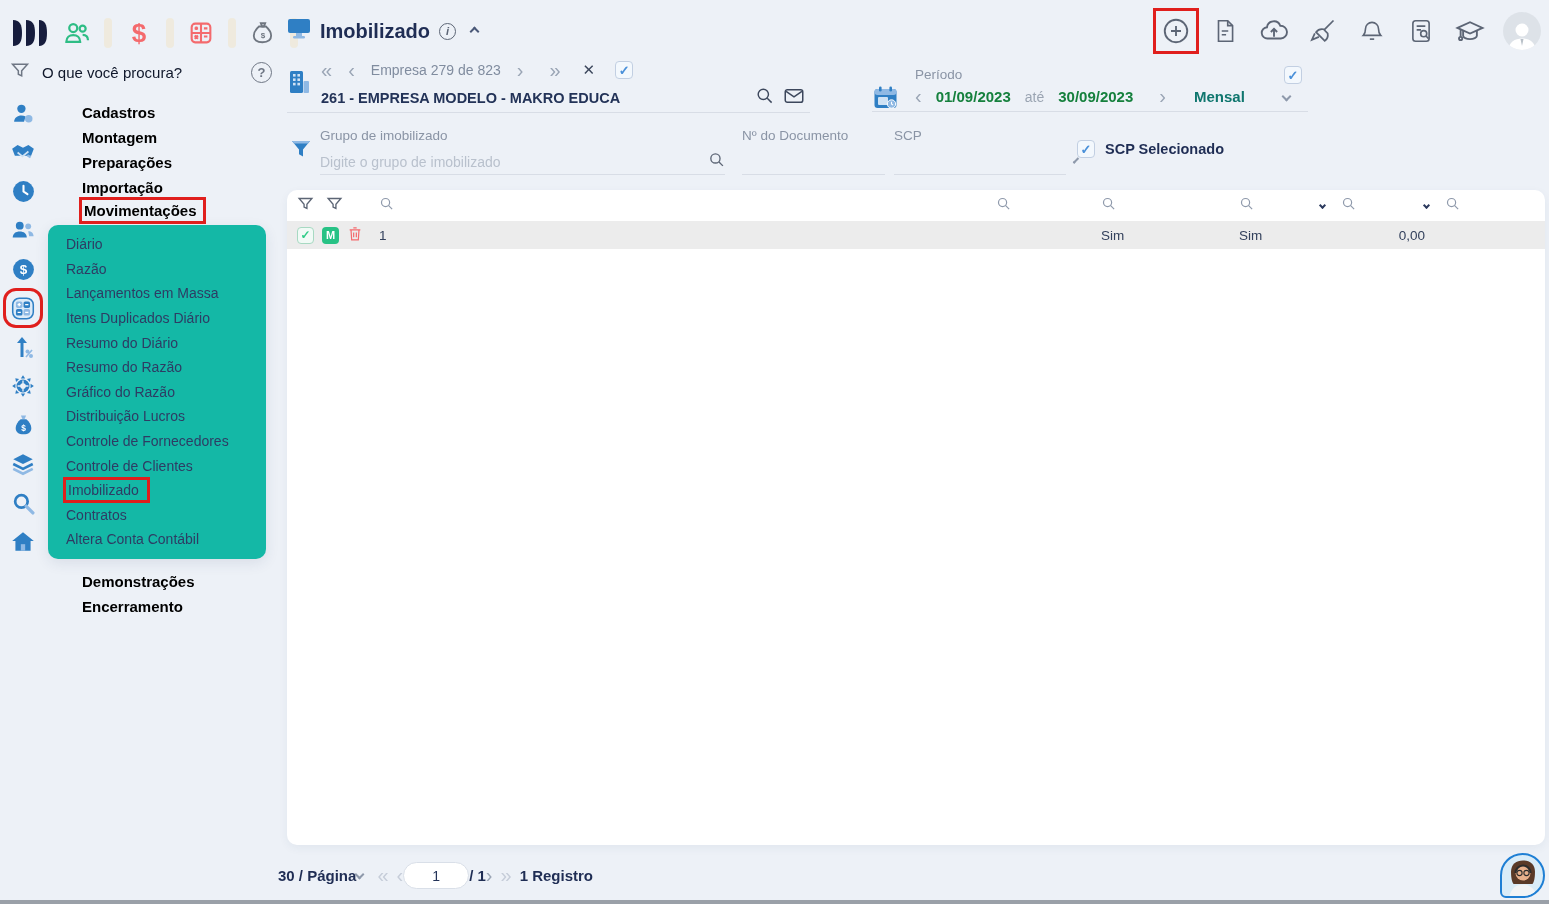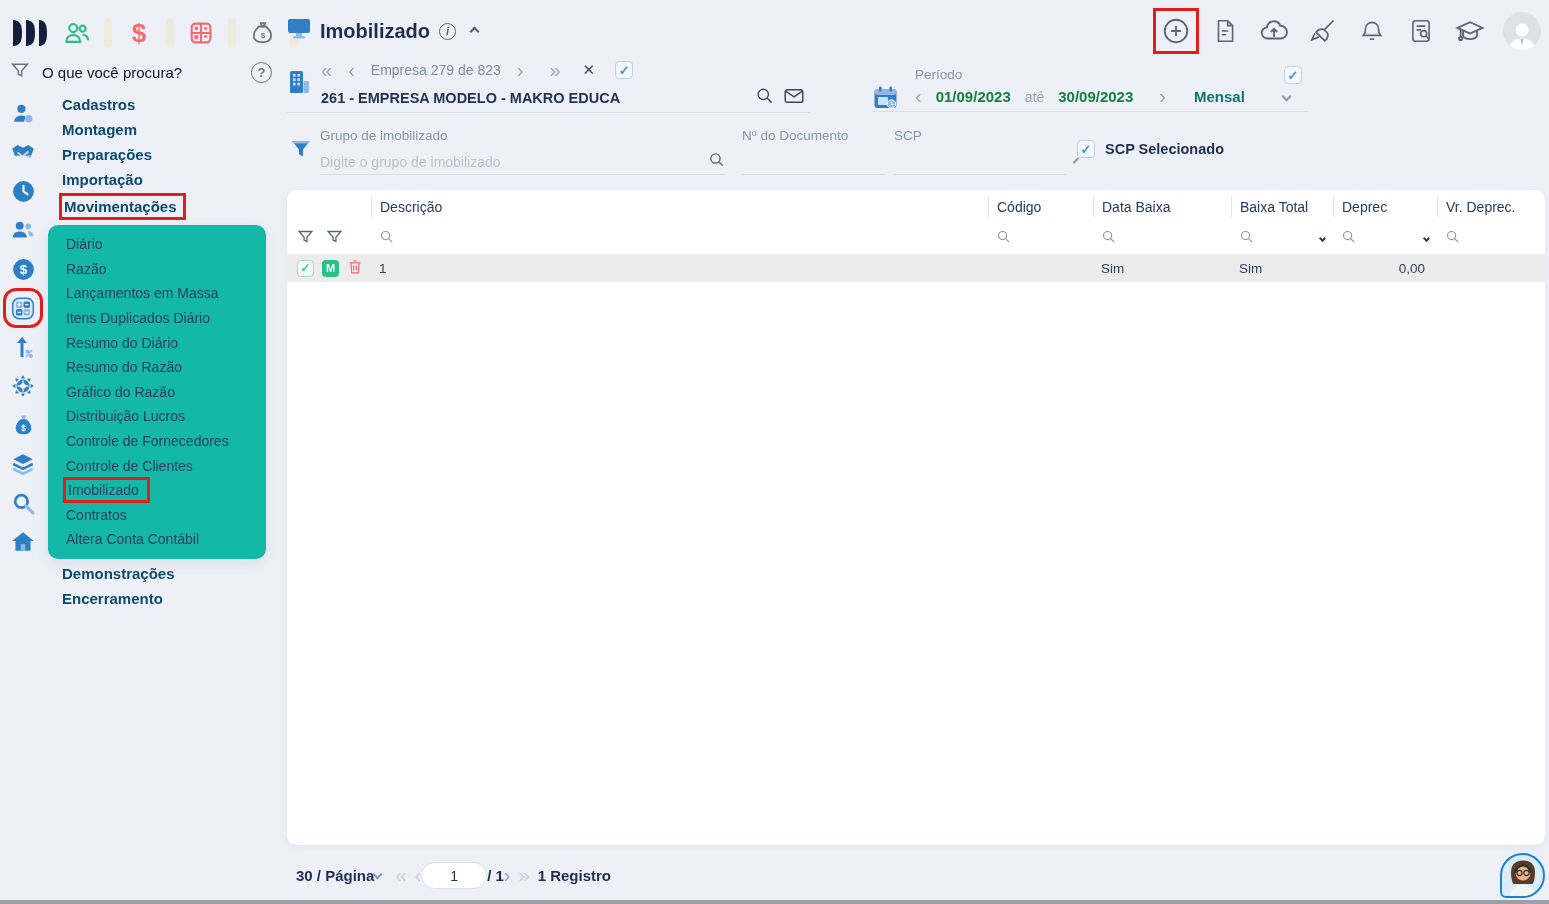--- a/index.html
+++ b/index.html
@@ -40,22 +40,22 @@
 
   
   .searchrow { left:10px; top:60px; width:262px; gap:12px; }
   .searchrow .ph { color:#0f172a; font-size:15px; flex:1; }
   .qmark { width:21px; height:21px; border:1.7px solid #6e7684; border-radius:50%;
            color:#6e7684; font-size:13px; font-weight:bold; display:flex;
            align-items:center; justify-content:center; }
 
   
   .menu { left:0; top:96px; width:282px; }
-  .menu .sec { padding-left:62px; height:25px; display:flex; align-items:flex-start;
-               font-weight:bold; font-size:15px; color:#0c4a6e; cursor:pointer; }
+  .menu .sec { padding-left:82px; height:25px; display:flex; align-items:flex-end;
+               font-weight:bold; font-size:15px; color:#000000; cursor:pointer; }
   .menu .sec.hl span { outline:3px solid #e01f1d; padding:2px 6px 2px 2px; }
   .subpanel { margin:4px 0 6px 48px; width:218px; background:#14b8a6;
               border-radius:10px; padding:7px 0;
               box-shadow:0 4px 14px rgba(40,60,100,.10); }
   .subpanel .sub { height:24.6px; display:flex; align-items:center;
                    padding-left:18px; font-size:14px; color:#2e3c64; cursor:pointer; }
   .subpanel .sub.hl span { outline:3px solid #e01f1d; padding:2px 8px 2px 2px; }
 
   
   .pagetitle { left:287px; top:18px; gap:9px; }
@@ -121,21 +121,21 @@
   .tdata .td.right { text-align:right; padding-right:12px; }
   .rowctrl { display:flex; align-items:center; gap:8px; padding-left:10px; }
   .gcheck { width:17px; height:17px; border:1.5px solid #a7d9c2; border-radius:4px;
             background:#f1faf6; color:#2ecc87; font-size:12px; font-weight:bold;
             display:flex; align-items:center; justify-content:center; }
   .mbadge { width:17px; height:17px; border-radius:4px; background:#27c285; color:#fff;
             font-size:11px; font-weight:bold; display:flex; align-items:center;
             justify-content:center; }
 
   
-  .pagination { left:296px; top:862px; }
+  .pagination { left:278px; top:862px; }
   .perpage { font-size:15px; font-weight:bold; color:#1f2d54; }
   .pageinput { width:66px; height:27px; border:1px solid #d9dfe8; border-radius:14px;
                text-align:center; font-size:14px; color:#233358; outline:none;
                font-family:inherit; background:#fff; }
   .pagetotal { font-size:15px; font-weight:bold; color:#1f2d54; }
   .records { font-size:15px; font-weight:bold; color:#1f2d54; margin-left:8px; }
 
   
   .chat-avatar { right:4px; bottom:6px; width:45px; height:45px; border-radius:50% 50% 50% 6px;
                  border:2.5px solid #1f7fd4; background:#d9ecf8; overflow:hidden;
@@ -519,29 +519,20 @@
       <span class="chev down gray" style="margin:0 4px 3px 0;"></span>
     </div>
   </div>
   <div class="scpcheckrow">
     <span class="checkbox">✓</span>
     <span class="lbl">SCP Selecionado</span>
   </div>
 </div>
 
 <section class="abs panel">
-  <div class="trow thead">
-    <div class="th"></div>
-    <div class="th bl">Descrição</div>
-    <div class="th bl">Código</div>
-    <div class="th bl">Data Baixa</div>
-    <div class="th bl">Baixa Total</div>
-    <div class="th bl">Deprec</div>
-    <div class="th bl">Vr. Deprec.</div>
-  </div>
   <div class="trow tfilter">
     <div class="tc" style="gap:12px; padding-left:10px;">
       <span>
         <svg width="17" height="17" viewBox="0 0 24 24" fill="none" stroke="#5c6575" stroke-width="1.9">
             <path d="M3 5h18l-7 8v6l-4-2v-4z"></path>
           </svg>
       </span>
       <span>
         <svg width="17" height="17" viewBox="0 0 24 24" fill="none" stroke="#5c6575" stroke-width="1.9">
             <path d="M3 5h18l-7 8v6l-4-2v-4z"></path>

